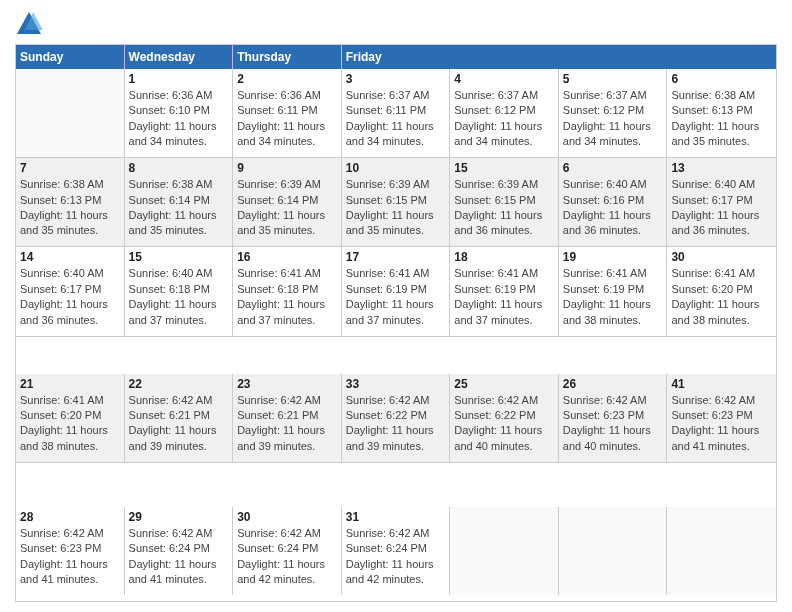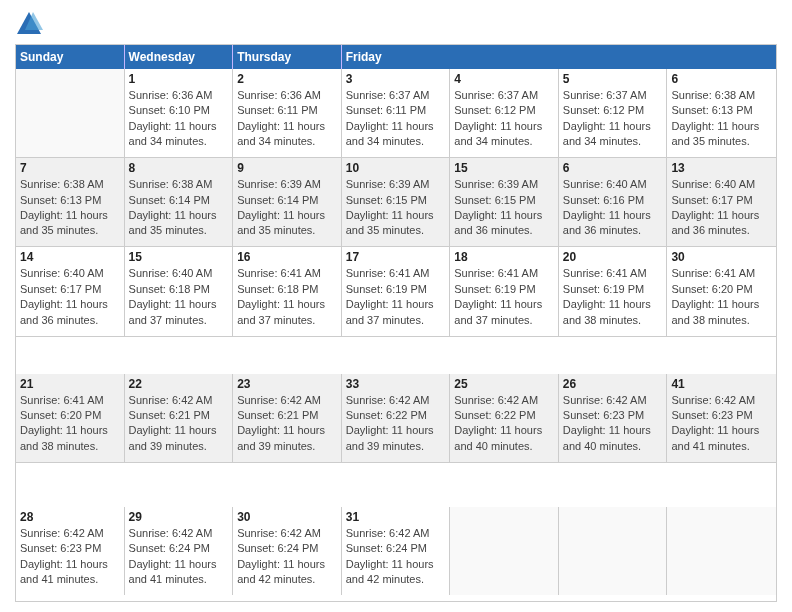--- a/index.html
+++ b/index.html
@@ -268,21 +268,21 @@
 and 37 minutes.</div>
           </div>
           <div class="cal-cell">
             <div class="day-num">18</div>
             <div class="day-info" style="white-space: pre-line;">Sunrise: 6:41 AM
 Sunset: 6:19 PM
 Daylight: 11 hours
 and 37 minutes.</div>
           </div>
           <div class="cal-cell">
-            <div class="day-num">20</div>
+            <div class="day-num">19</div>
             <div class="day-info" style="white-space: pre-line;">Sunrise: 6:41 AM
 Sunset: 6:19 PM
 Daylight: 11 hours
 and 38 minutes.</div>
           </div>
           <div class="cal-cell">
             <div class="day-num">30</div>
             <div class="day-info" style="white-space: pre-line;">Sunrise: 6:41 AM
 Sunset: 6:20 PM
 Daylight: 11 hours

